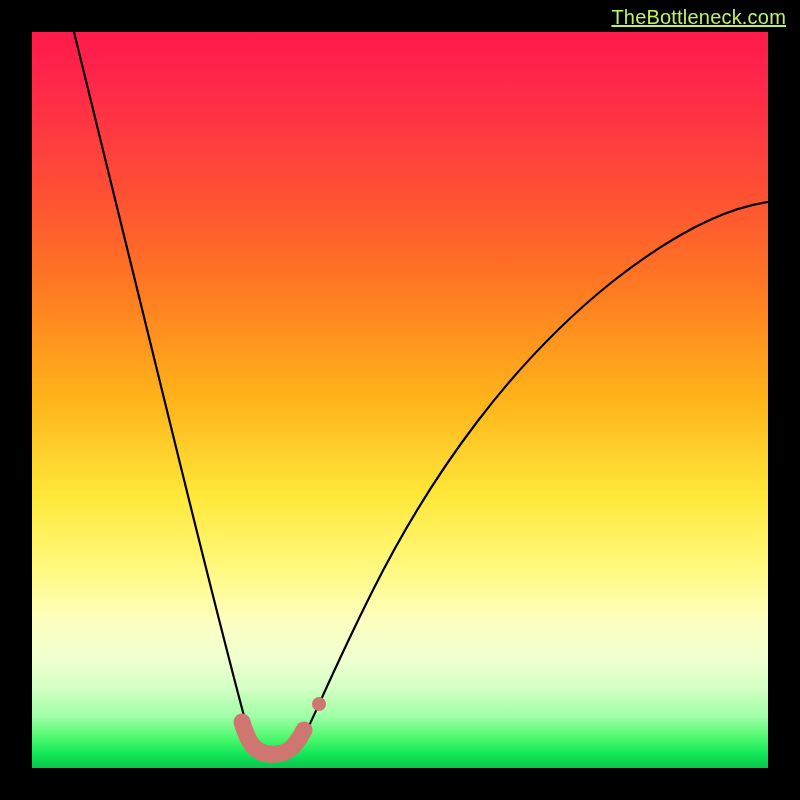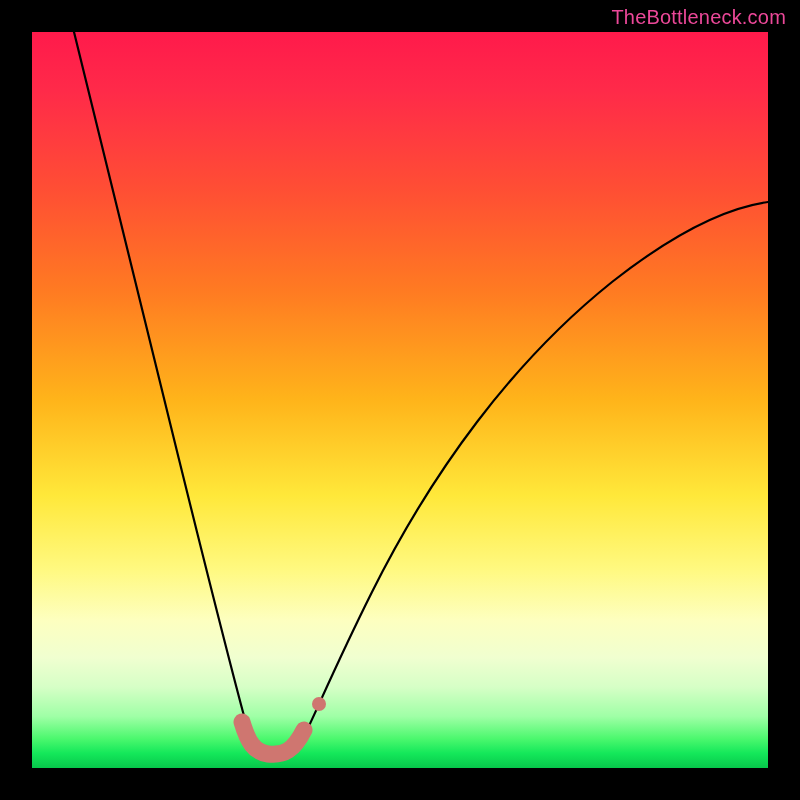--- a/index.html
+++ b/index.html
@@ -40,24 +40,25 @@
       #9fffa6 93%,
       #4cf86e 96%,
       #14e85a 98%,
       #07c74b 100%
     );
   }
   .watermark {
     position: absolute;
     top: 6px;
     right: 14px;
-    color: #ec4899;
+    color: #bef264;
     font-size: 20px;
     letter-spacing: 0.2px;
     user-select: none;
+    text-decoration: underline;
   }
   svg.curves {
     position: absolute;
     left: 0;
     top: 0;
     width: 736px;
     height: 736px;
   }
 </style>
 </head>

